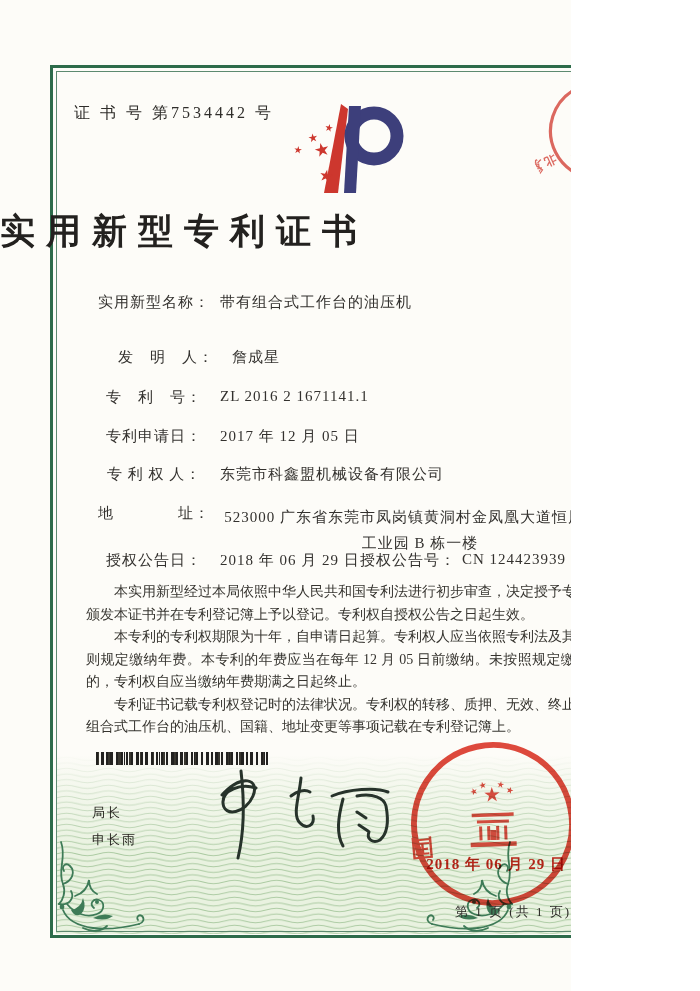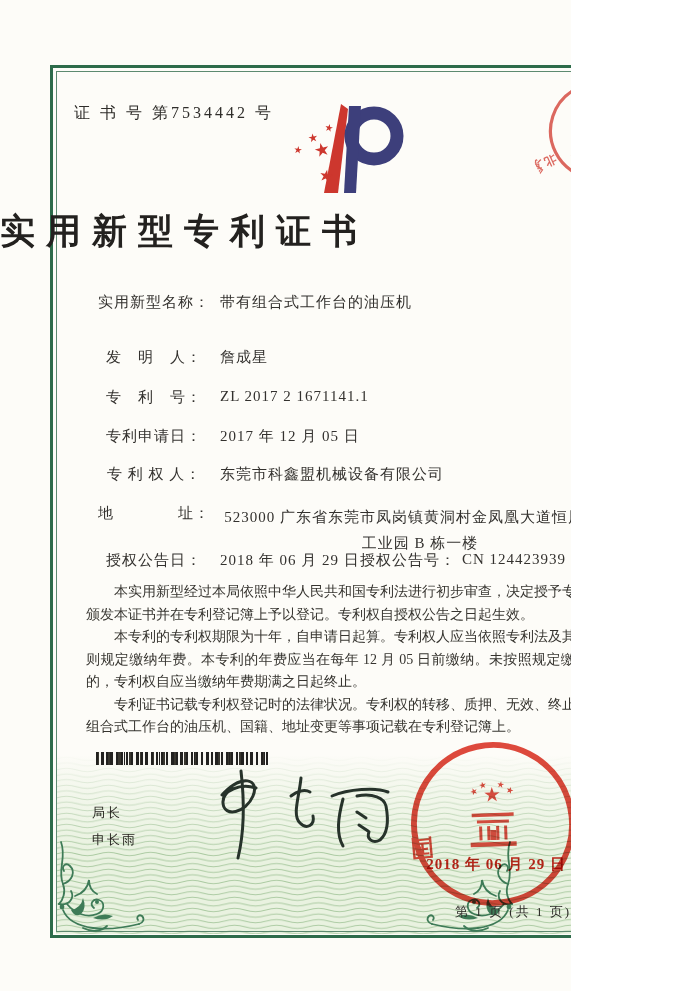--- a/index.html
+++ b/index.html
@@ -27,21 +27,21 @@
   .logo{position:absolute;left:286px;top:103px;}
   .tax-stamp{position:absolute;left:527px;top:60px;opacity:.82;mix-blend-mode:multiply;
     transform:rotate(-27deg);}
   .title{position:absolute;left:0;right:0;top:208px;
     font-size:35px;font-weight:bold;letter-spacing:11px;color:#23211f;}
   
   .fields{position:absolute;left:88px;top:293px;width:540px;font-size:15px;}
   .frow{position:absolute;left:0;white-space:nowrap;text-align:center;}
   .frow .flabel{display:inline-block;width:132px;letter-spacing:1px;color:#33312e;vertical-align:top;}
   .frow .fvalue{display:inline-block;letter-spacing:1px;color:#33312e;vertical-align:top;}
-  .r0{top:0;} .r1{top:55px;} .r2{top:95px;} .r3{top:134px;} .r4{top:172px;}
+  .r0{top:0;} .r1{top:55px;margin-left:12px;} .r2{top:95px;} .r3{top:134px;} .r4{top:172px;}
   .r5{top:211px;} .r5 .fvalue{white-space:pre-line;width:400px;line-height:26px;}
   .r6{top:258px;white-space:nowrap;}
   .pair2{position:absolute;left:272px;top:0;white-space:nowrap;}
   .pair2 .flabel{width:auto;margin-right:6px;}
   
   .paras{position:absolute;left:86px;top:581px;width:532px;
     font-size:14px;line-height:22.5px;text-align:justify;color:#36342f;}
   .paras p{margin:0;text-indent:2em;}
   
   .barcode{position:absolute;left:96px;top:752px;width:172px;height:13px;
@@ -160,21 +160,21 @@
   <div class="title">实用新型专利证书</div>
 
   <div class="fields">
     <div class="frow r0">
       <span class="flabel">实用新型名称：</span><span class="fvalue">带有组合式工作台的油压机</span>
     </div>
     <div class="frow r1">
       <span class="flabel">发　明　人：</span><span class="fvalue">詹成星</span>
     </div>
     <div class="frow r2">
-      <span class="flabel">专　利　号：</span><span class="fvalue">ZL 2017 2 1671141.1</span>
+      <span class="flabel">专　利　号：</span><span class="fvalue">ZL 2016 2 1671141.1</span>
     </div>
     <div class="frow r3">
       <span class="flabel">专利申请日：</span><span class="fvalue">2017 年 12 月 05 日</span>
     </div>
     <div class="frow r4">
       <span class="flabel">专 利 权 人：</span><span class="fvalue">东莞市科鑫盟机械设备有限公司</span>
     </div>
     <div class="frow r5">
       <span class="flabel">地　　　　址：</span><span class="fvalue">523000 广东省东莞市凤岗镇黄洞村金凤凰大道恒风闽田
 工业园 B 栋一楼</span>

